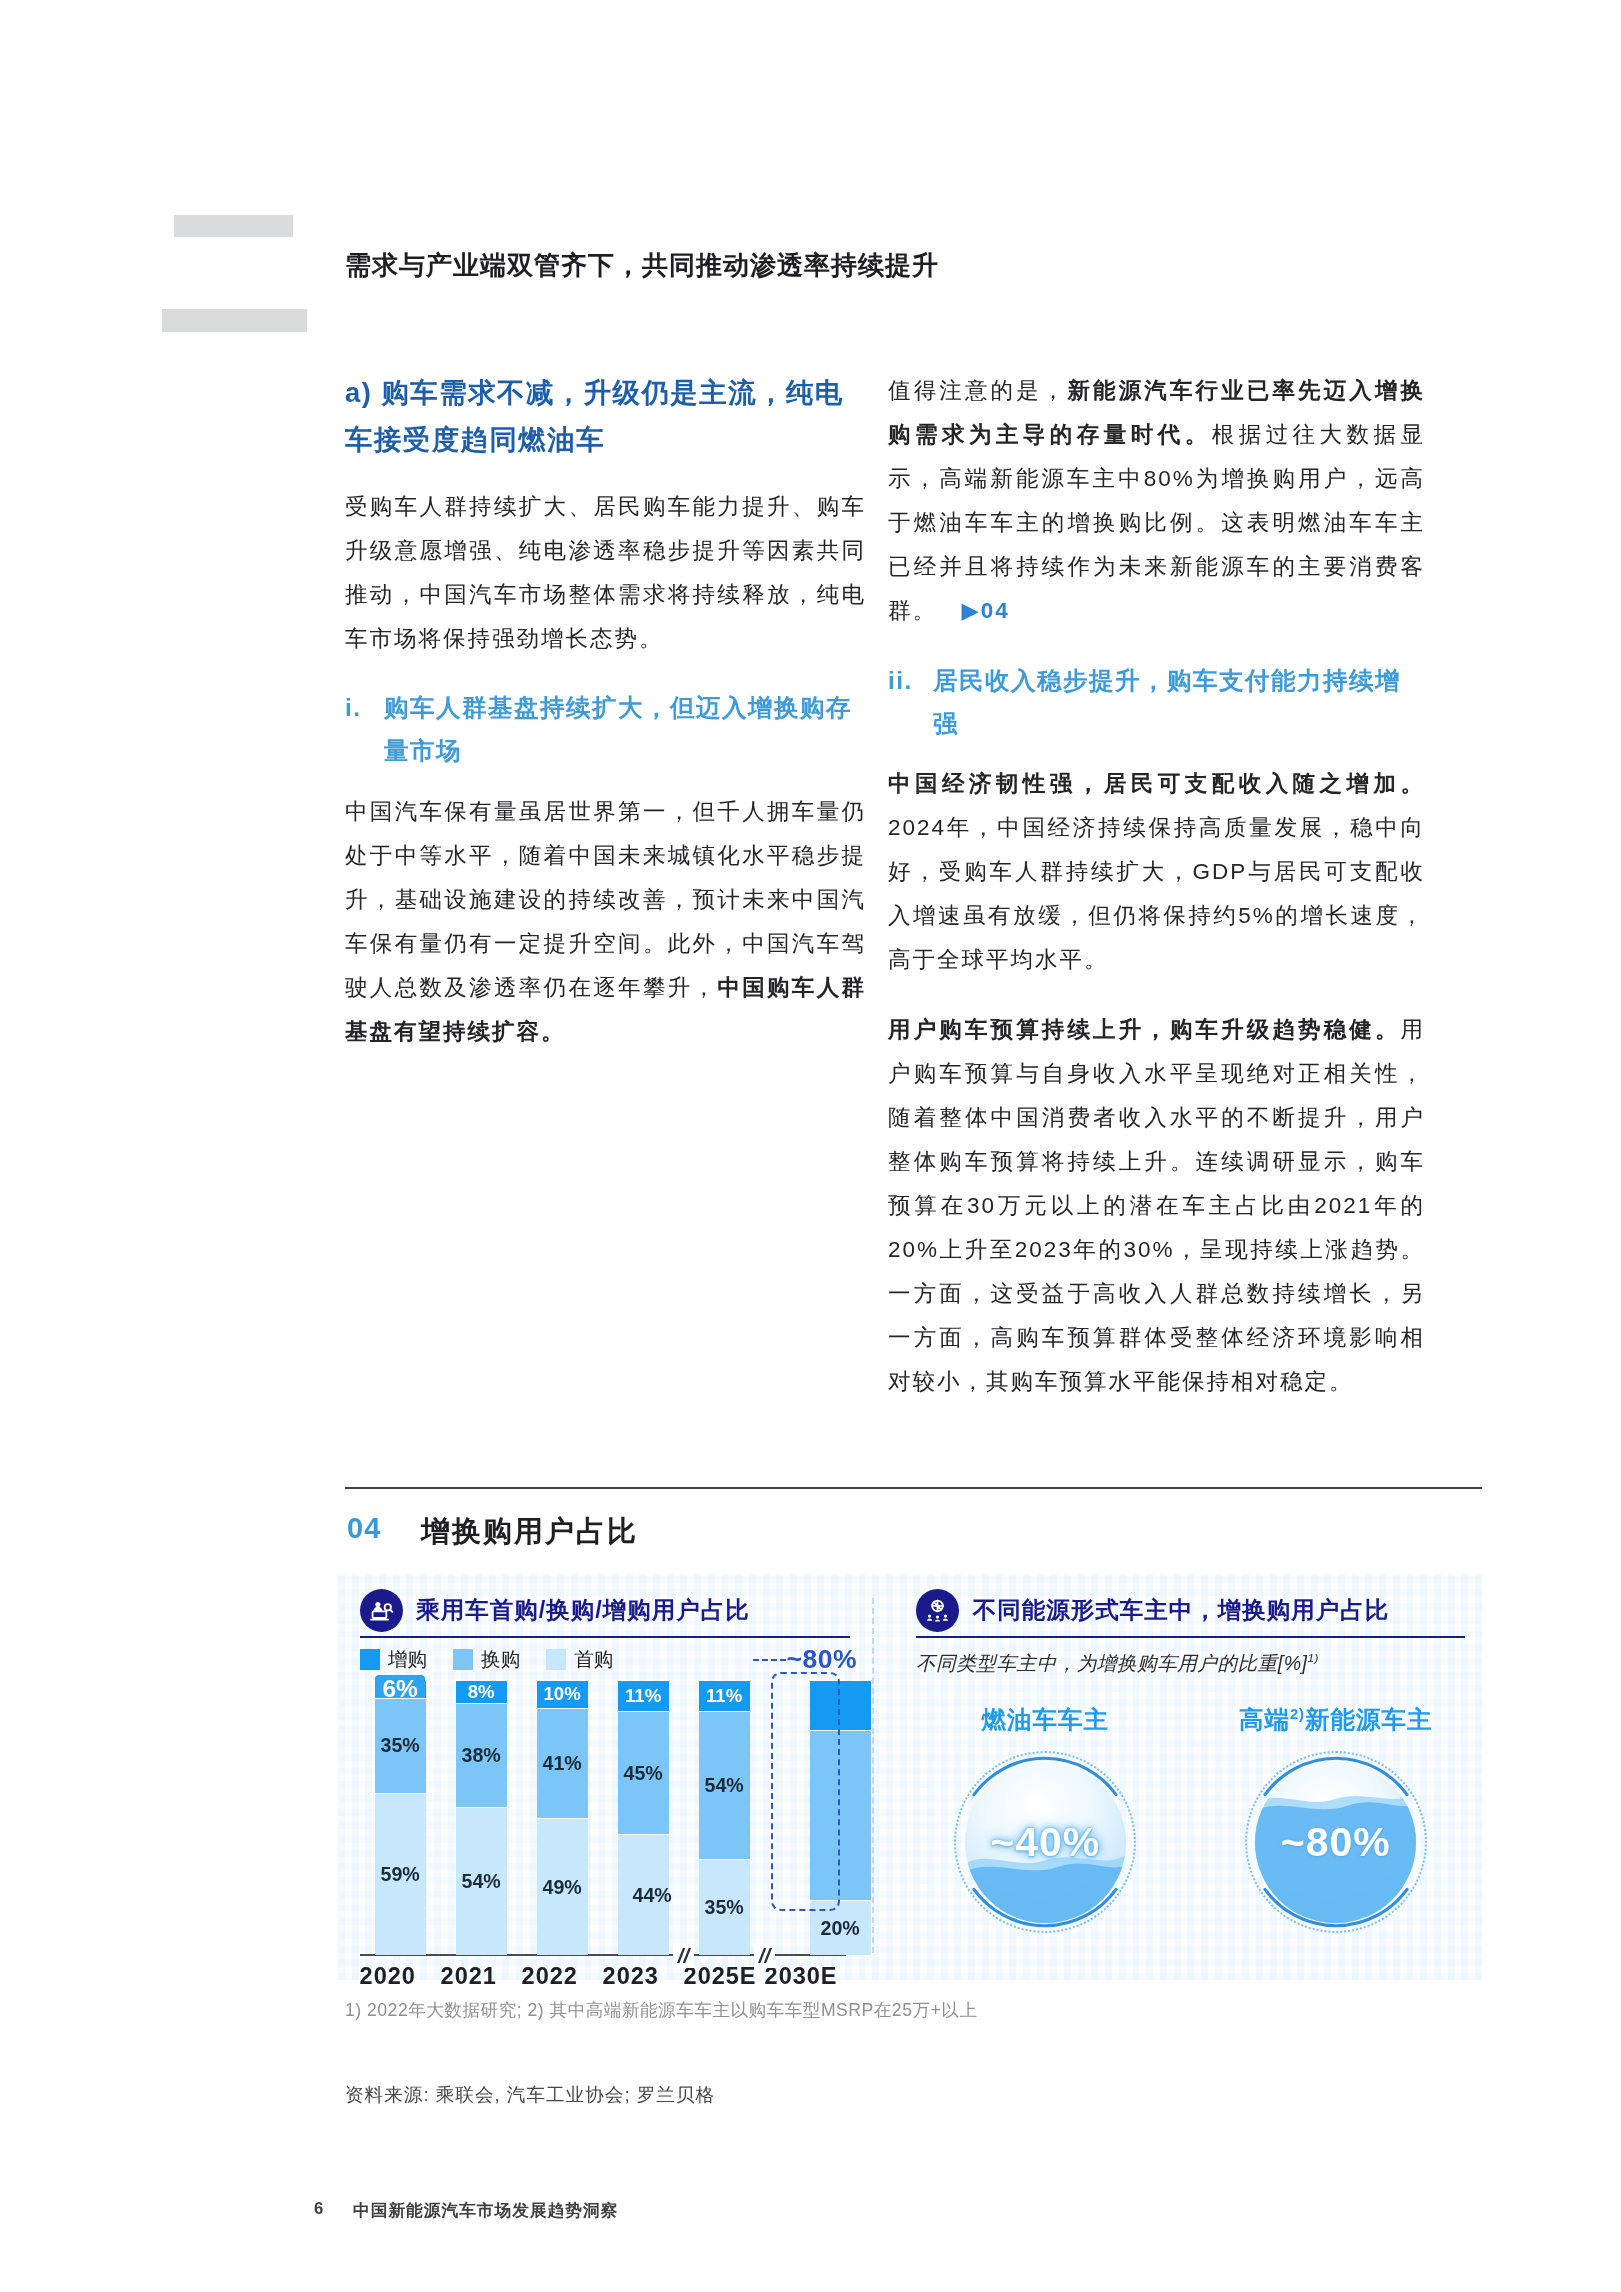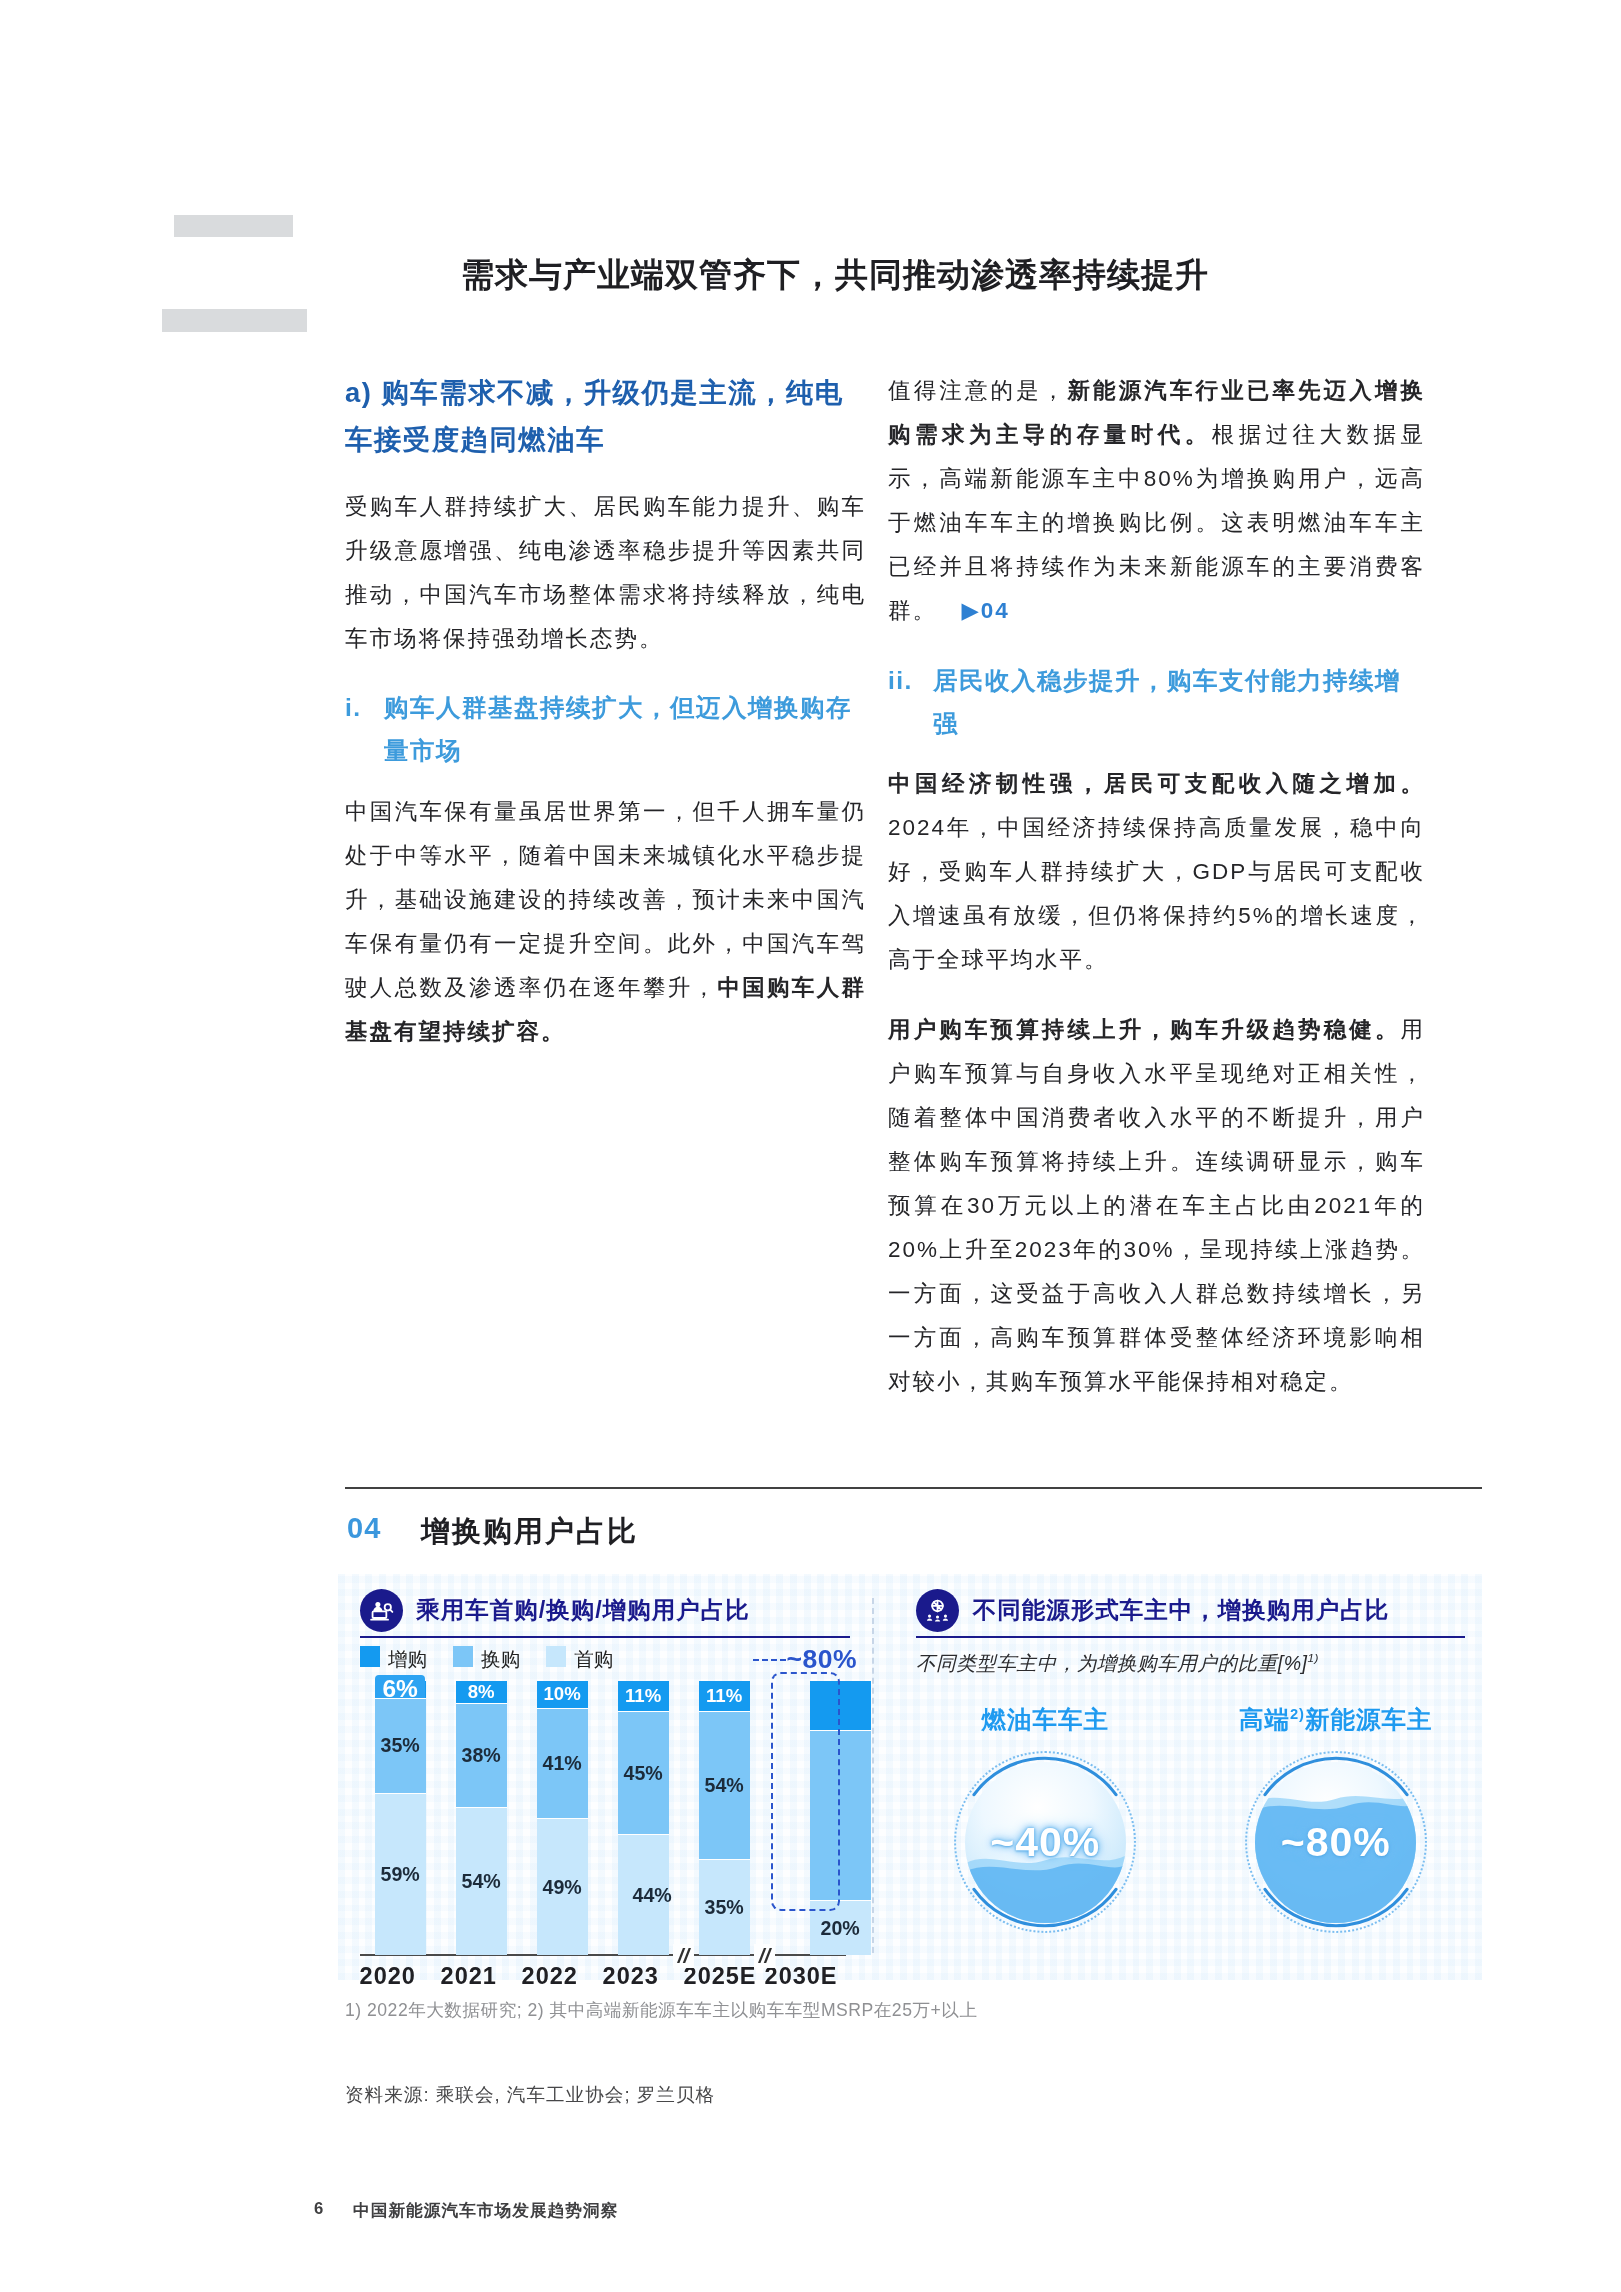--- a/index.html
+++ b/index.html
@@ -4,21 +4,21 @@
 <style>
   html,body{margin:0;padding:0;}
   body{
     width:1621px;height:2293px;position:relative;background:#ffffff;
     font-family:"Liberation Sans","DejaVu Sans",sans-serif;color:#252528;
     overflow:hidden;
   }
   .deco-rect{position:absolute;background:#d9dbdd;}
   .page-title{
     position:absolute;left:345px;top:231px;width:980px;
-    font-size:33px;font-weight:800;color:#1f1f23;letter-spacing:1px;text-align:center;
+    font-size:26px;font-weight:800;color:#1f1f23;letter-spacing:1px;
   }
   
   .col{position:absolute;top:369px;}
   .col-left{left:345px;width:521px;}
   .col-right{left:888px;width:537px;}
   .heading-a{
     color:#1e5fad;font-size:27.4px;font-weight:800;line-height:47px;
     letter-spacing:1.5px;margin:0 0 21.6px 0;
   }
   .heading-roman{
@@ -48,21 +48,21 @@
   .panel-right{left:578px;width:549px;}
   .panel-head{display:flex;align-items:center;}
   .panel-icon{
     flex:none;width:43px;height:43px;border-radius:50%;background:#1a1a8c;
     display:flex;align-items:center;justify-content:center;margin-right:13.7px;
   }
   .panel-icon svg{width:29px;height:29px;}
   .panel-title{font-size:23.5px;font-weight:800;color:#1a1a8c;letter-spacing:1px;}
   .panel-rule{height:2.9px;background:#1a1a8c;margin-top:3.9px;}
   .legend{display:flex;align-items:center;margin-top:7.8px;}
-  .legend-item{display:flex;margin-right:25.5px;font-size:19.6px;color:#222;}
+  .legend-item{display:flex;align-items:center;margin-right:25.5px;font-size:19.6px;color:#222;}
   .legend-swatch{width:20.6px;height:20.6px;margin-right:7.8px;}
   .bar-plot{position:relative;width:486px;height:274px;margin-top:7.8px;}
   .axis-line{position:absolute;left:0;right:0;bottom:-1px;height:2px;background:#4a4a4a;z-index:1;}
   .bar{position:absolute;bottom:0;height:274px;display:flex;flex-direction:column;z-index:1;}
   .seg{position:relative;display:flex;align-items:center;justify-content:center;box-sizing:border-box;}
   .seg-label{font-weight:700;font-size:19.6px;white-space:nowrap;}
   .seg-label-top{font-size:18.6px;}
   .seg-label-first{
     font-size:24.5px;background:#2da3f2;padding:0 6.9px;border-radius:3.9px;line-height:28px;
   }

